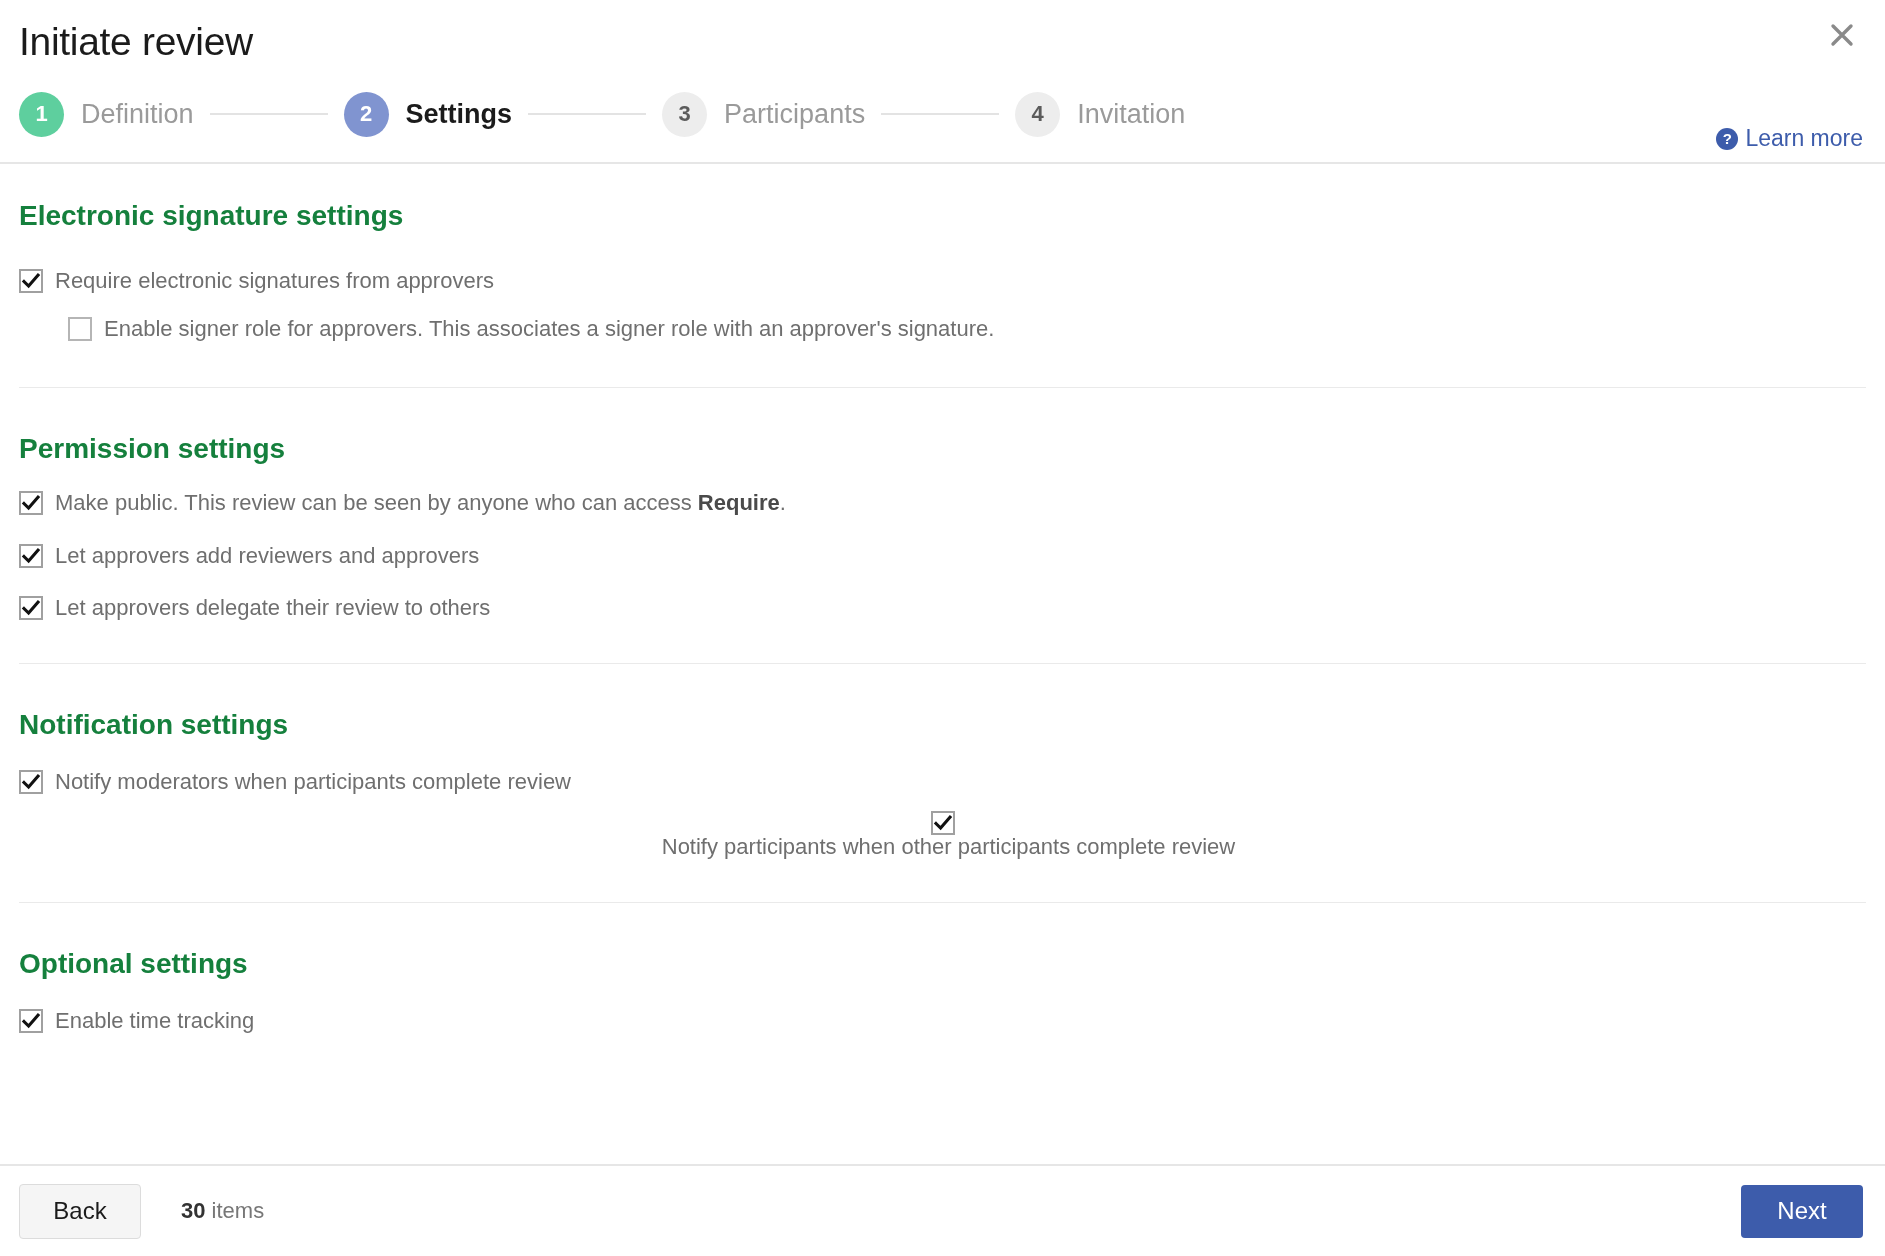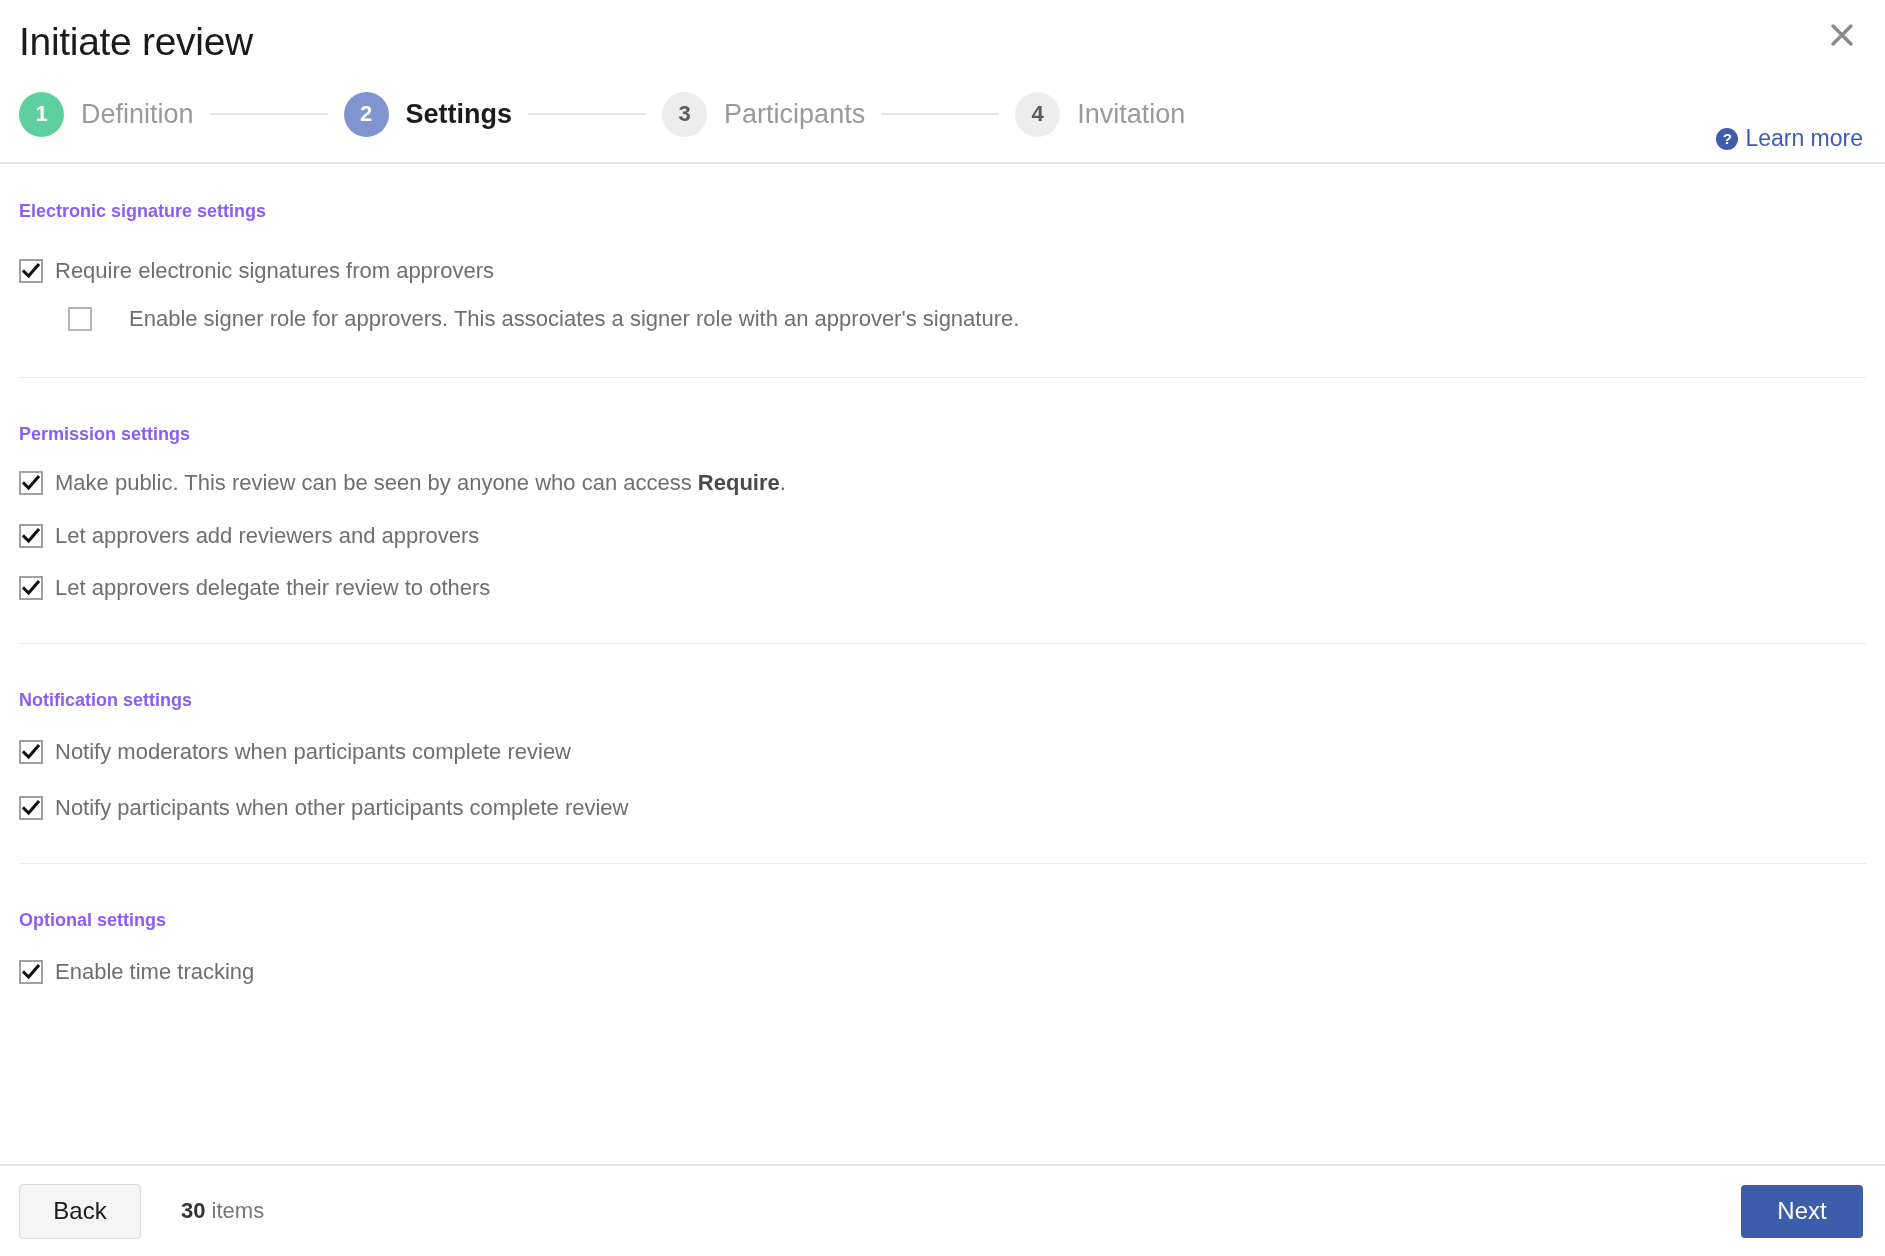--- a/index.html
+++ b/index.html
@@ -147,38 +147,38 @@
   
   .dialog-body {
     flex: 1 1 auto;
     overflow: hidden;
     padding: 0 19px;
   }
 
   .section { padding-top: 0; }
 
   .section-title {
-    font-size: 18px;
+    font-size: 28px;
     font-weight: 700;
-    color: #8b5cf6;
+    color: #15803d;
     line-height: 1;
   }
 
   .section-divider {
     height: 1px;
     background: #eaeaea;
     width: 100%;
   }
 
   .check-row {
     display: flex;
     align-items: center;
     cursor: pointer;
   }
-  .check-row.indented { padding-left: 49px; gap: 25px; }
+  .check-row.indented { padding-left: 49px; }
 
   .checkbox {
     width: 24px;
     height: 24px;
     border: 2px solid #8a8a8a;
     background: #ffffff;
     flex: 0 0 auto;
     position: relative;
     display: flex;
     align-items: center;
@@ -341,21 +341,21 @@
       <div class="section" style="margin-top: 47px;">
         <div class="section-title">Notification settings</div>
         <div class="check-row" style="margin-top: 31px;">
           <div class="checkbox checked">
             <svg width="20" height="20" viewBox="0 0 20 20">
               <path d="M3 10.5 L7.6 15 L17 4.2" stroke="#111111" stroke-width="3.1" fill="none" stroke-linecap="square" stroke-linejoin="miter"></path>
             </svg>
           </div>
           <div class="check-label">Notify moderators when participants complete review</div>
         </div>
-        <div class="check-row" style="margin-top: 32px;">
+        <div class="check-row" style="margin-top: 17px; flex-direction: column;">
           <div class="checkbox checked">
             <svg width="20" height="20" viewBox="0 0 20 20">
               <path d="M3 10.5 L7.6 15 L17 4.2" stroke="#111111" stroke-width="3.1" fill="none" stroke-linecap="square" stroke-linejoin="miter"></path>
             </svg>
           </div>
           <div class="check-label">Notify participants when other participants complete review</div>
         </div>
       </div>
       <div class="section-divider" style="margin-top: 43px;"></div>
       <div class="section" style="margin-top: 47px;">

